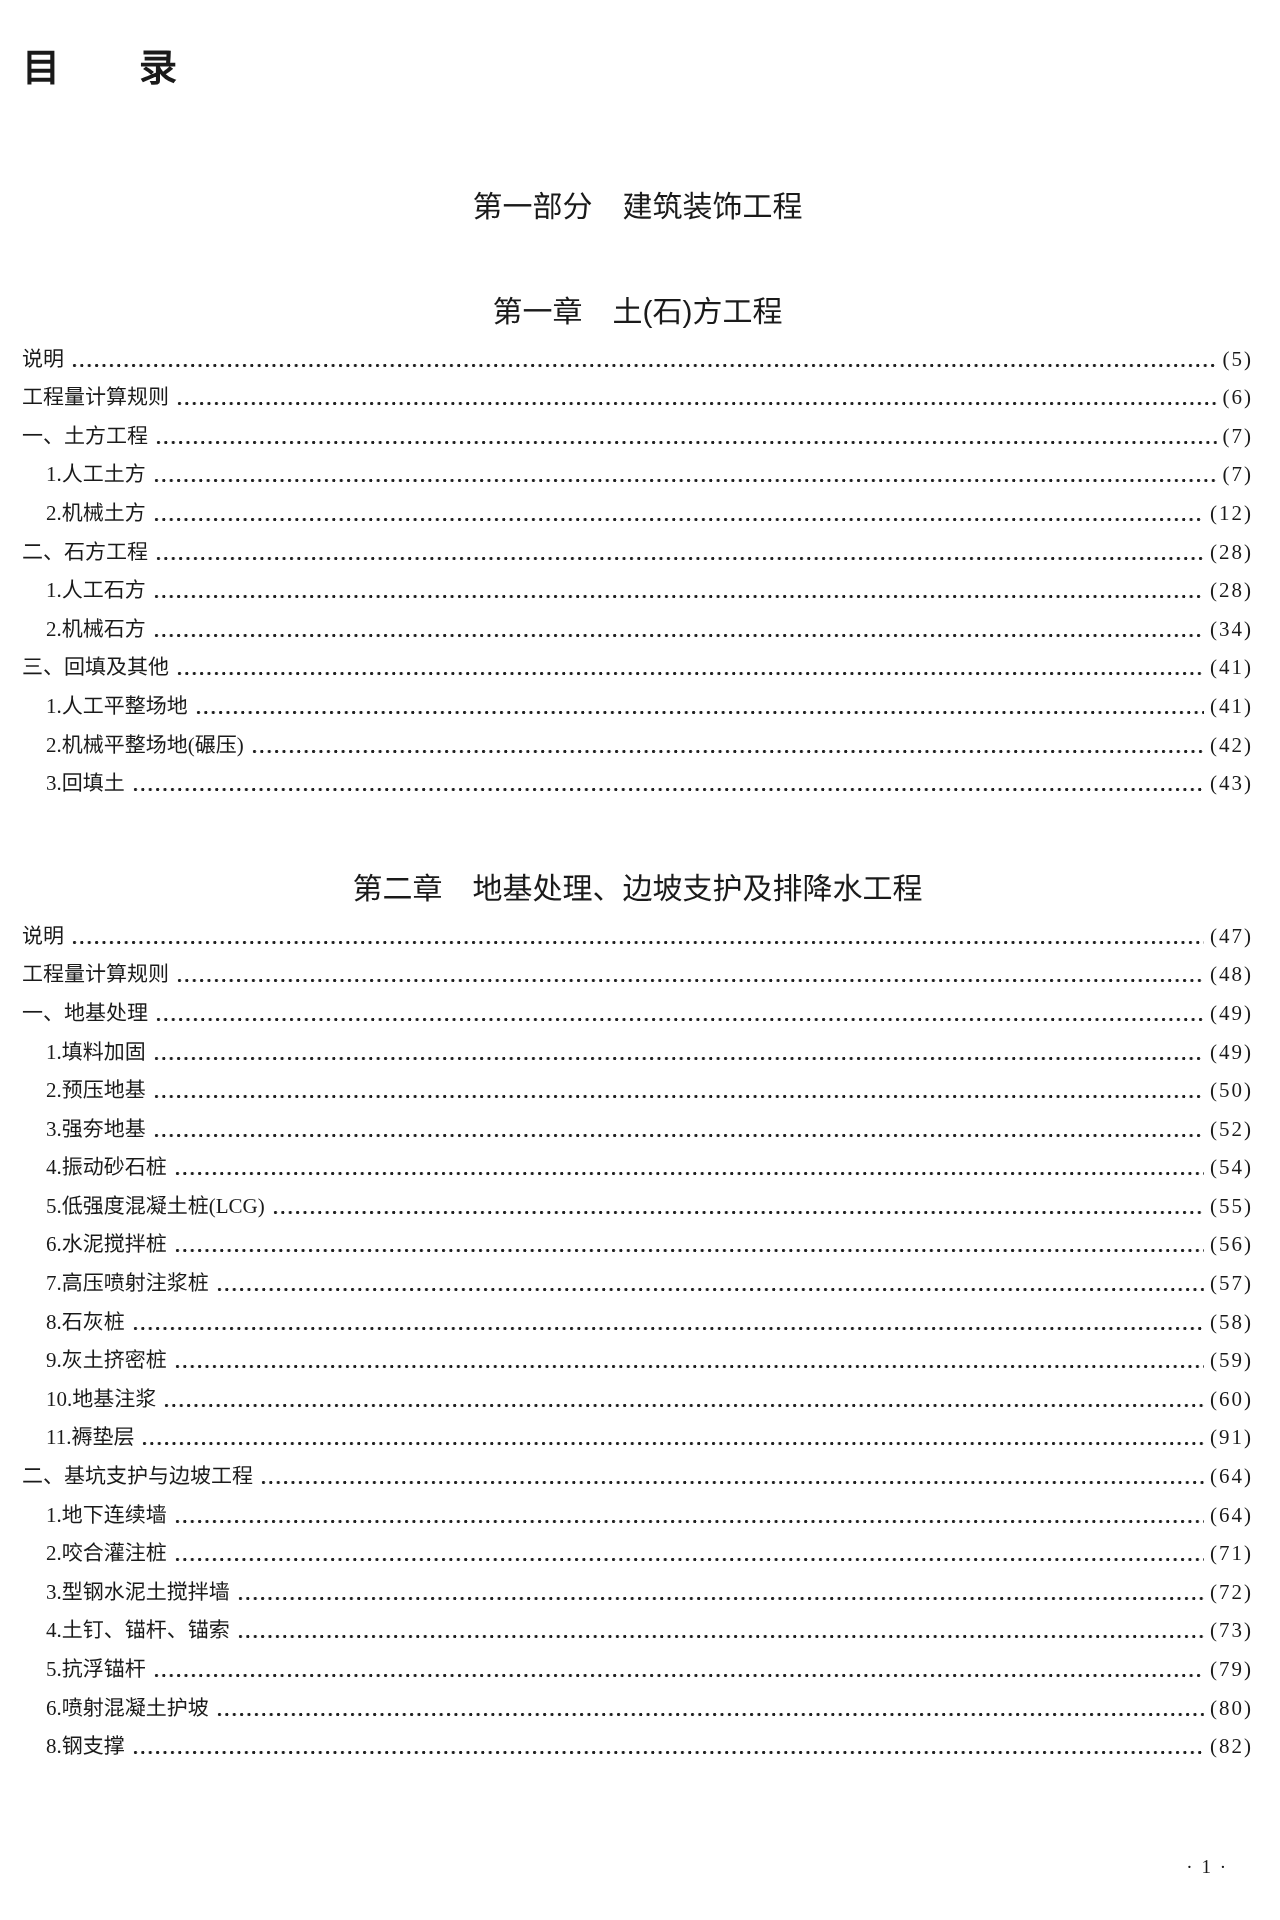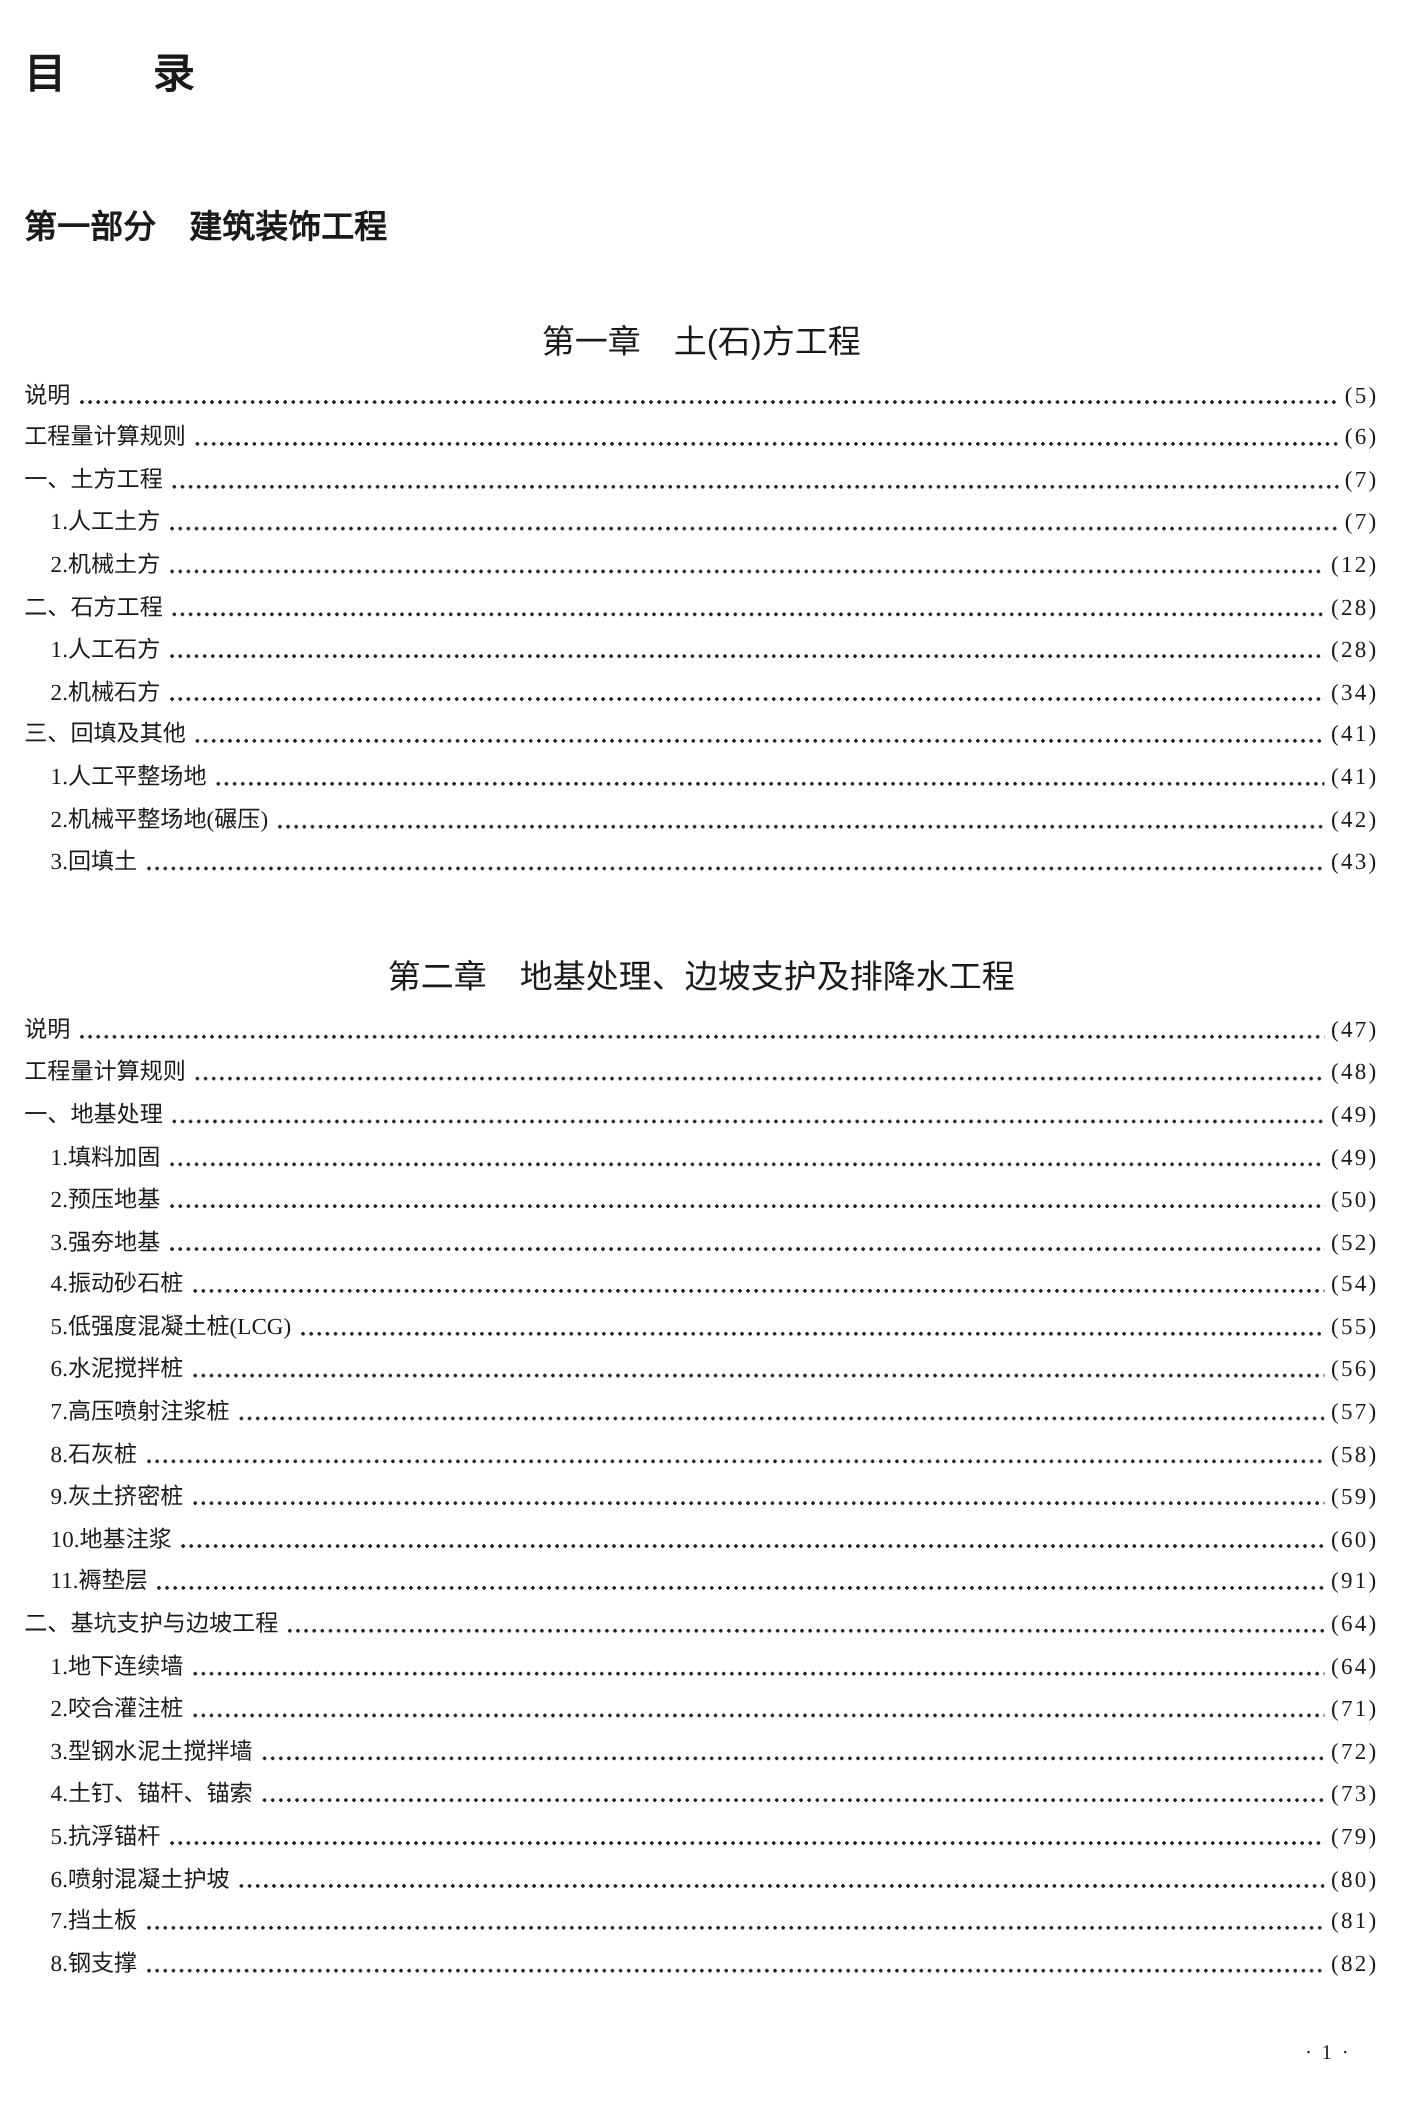--- a/index.html
+++ b/index.html
@@ -19,23 +19,23 @@
   .toc-title {
     margin-top: 46px;
     font-family: "Liberation Sans", "DejaVu Sans", sans-serif;
     font-weight: 700;
     font-size: 38px;
     line-height: 44px;
     letter-spacing: 1px;
   }
   .part-heading {
     margin-top: 100px;
-    text-align: left;
+    text-align: center;
     font-family: "Liberation Sans", "DejaVu Sans", sans-serif;
-    font-weight: 700;
+    font-weight: 400;
     font-size: 30px;
     line-height: 34px;
   }
   .chapter-heading {
     margin: 70px 0 8px 0;
     text-align: center;
     font-family: "Liberation Sans", "DejaVu Sans", sans-serif;
     font-weight: 400;
     font-size: 30px;
     line-height: 36px;
@@ -250,25 +250,20 @@
           <span class="toc-label">5.抗浮锚杆</span>
           <span class="dots"></span>
           <span class="toc-page">(79)</span>
         </div>
         <div class="toc-row lvl1">
           <span class="toc-label">6.喷射混凝土护坡</span>
           <span class="dots"></span>
           <span class="toc-page">(80)</span>
         </div>
         <div class="toc-row lvl1">
-          <span class="toc-label">7.挡土板</span>
-          <span class="dots"></span>
-          <span class="toc-page">(81)</span>
-        </div>
-        <div class="toc-row lvl1">
           <span class="toc-label">8.钢支撑</span>
           <span class="dots"></span>
           <span class="toc-page">(82)</span>
         </div>
       </div>
     </div>
 </div>
 
 <div class="page-footer">· 1 ·</div>
 

